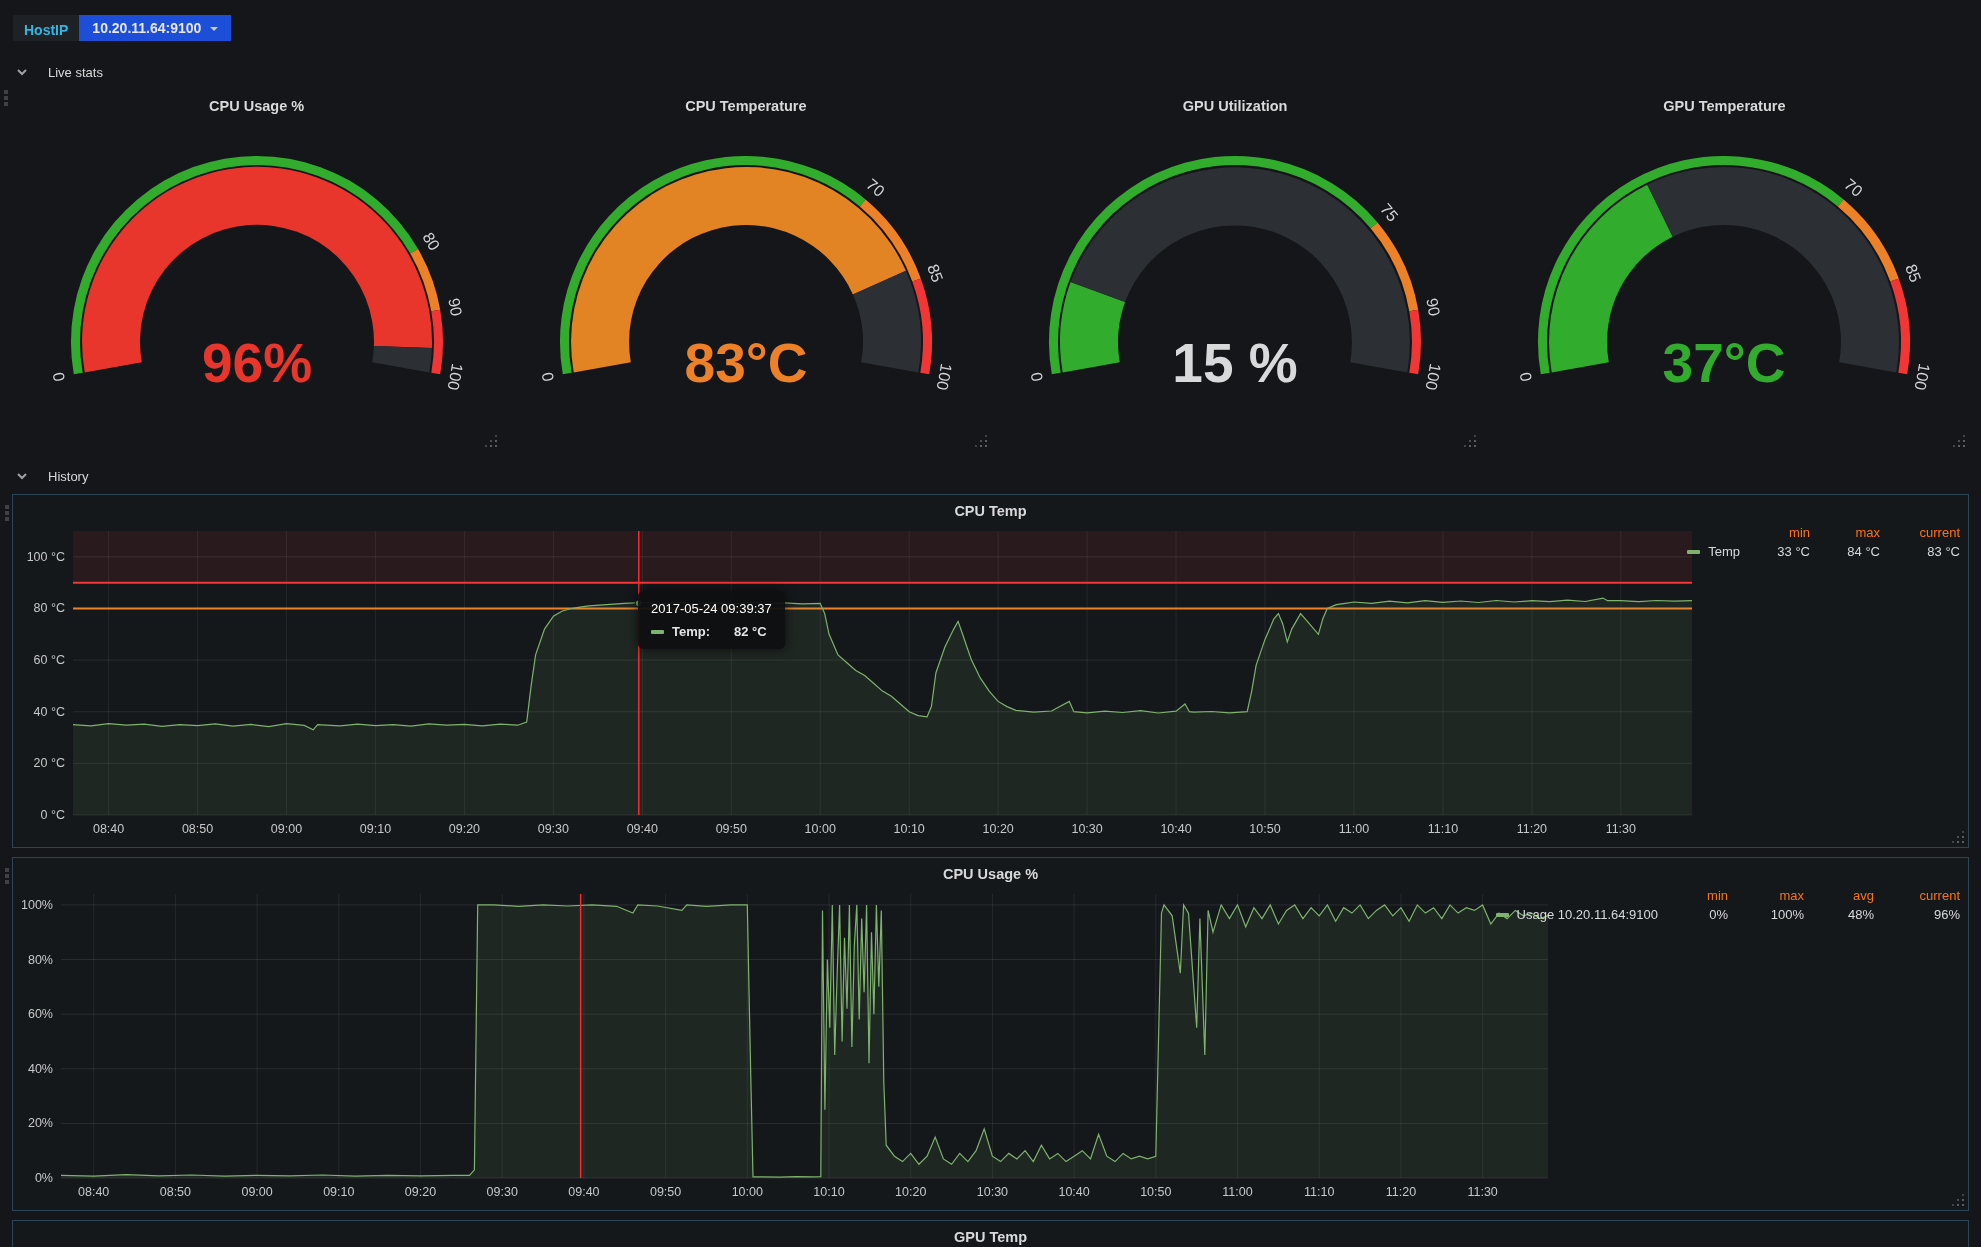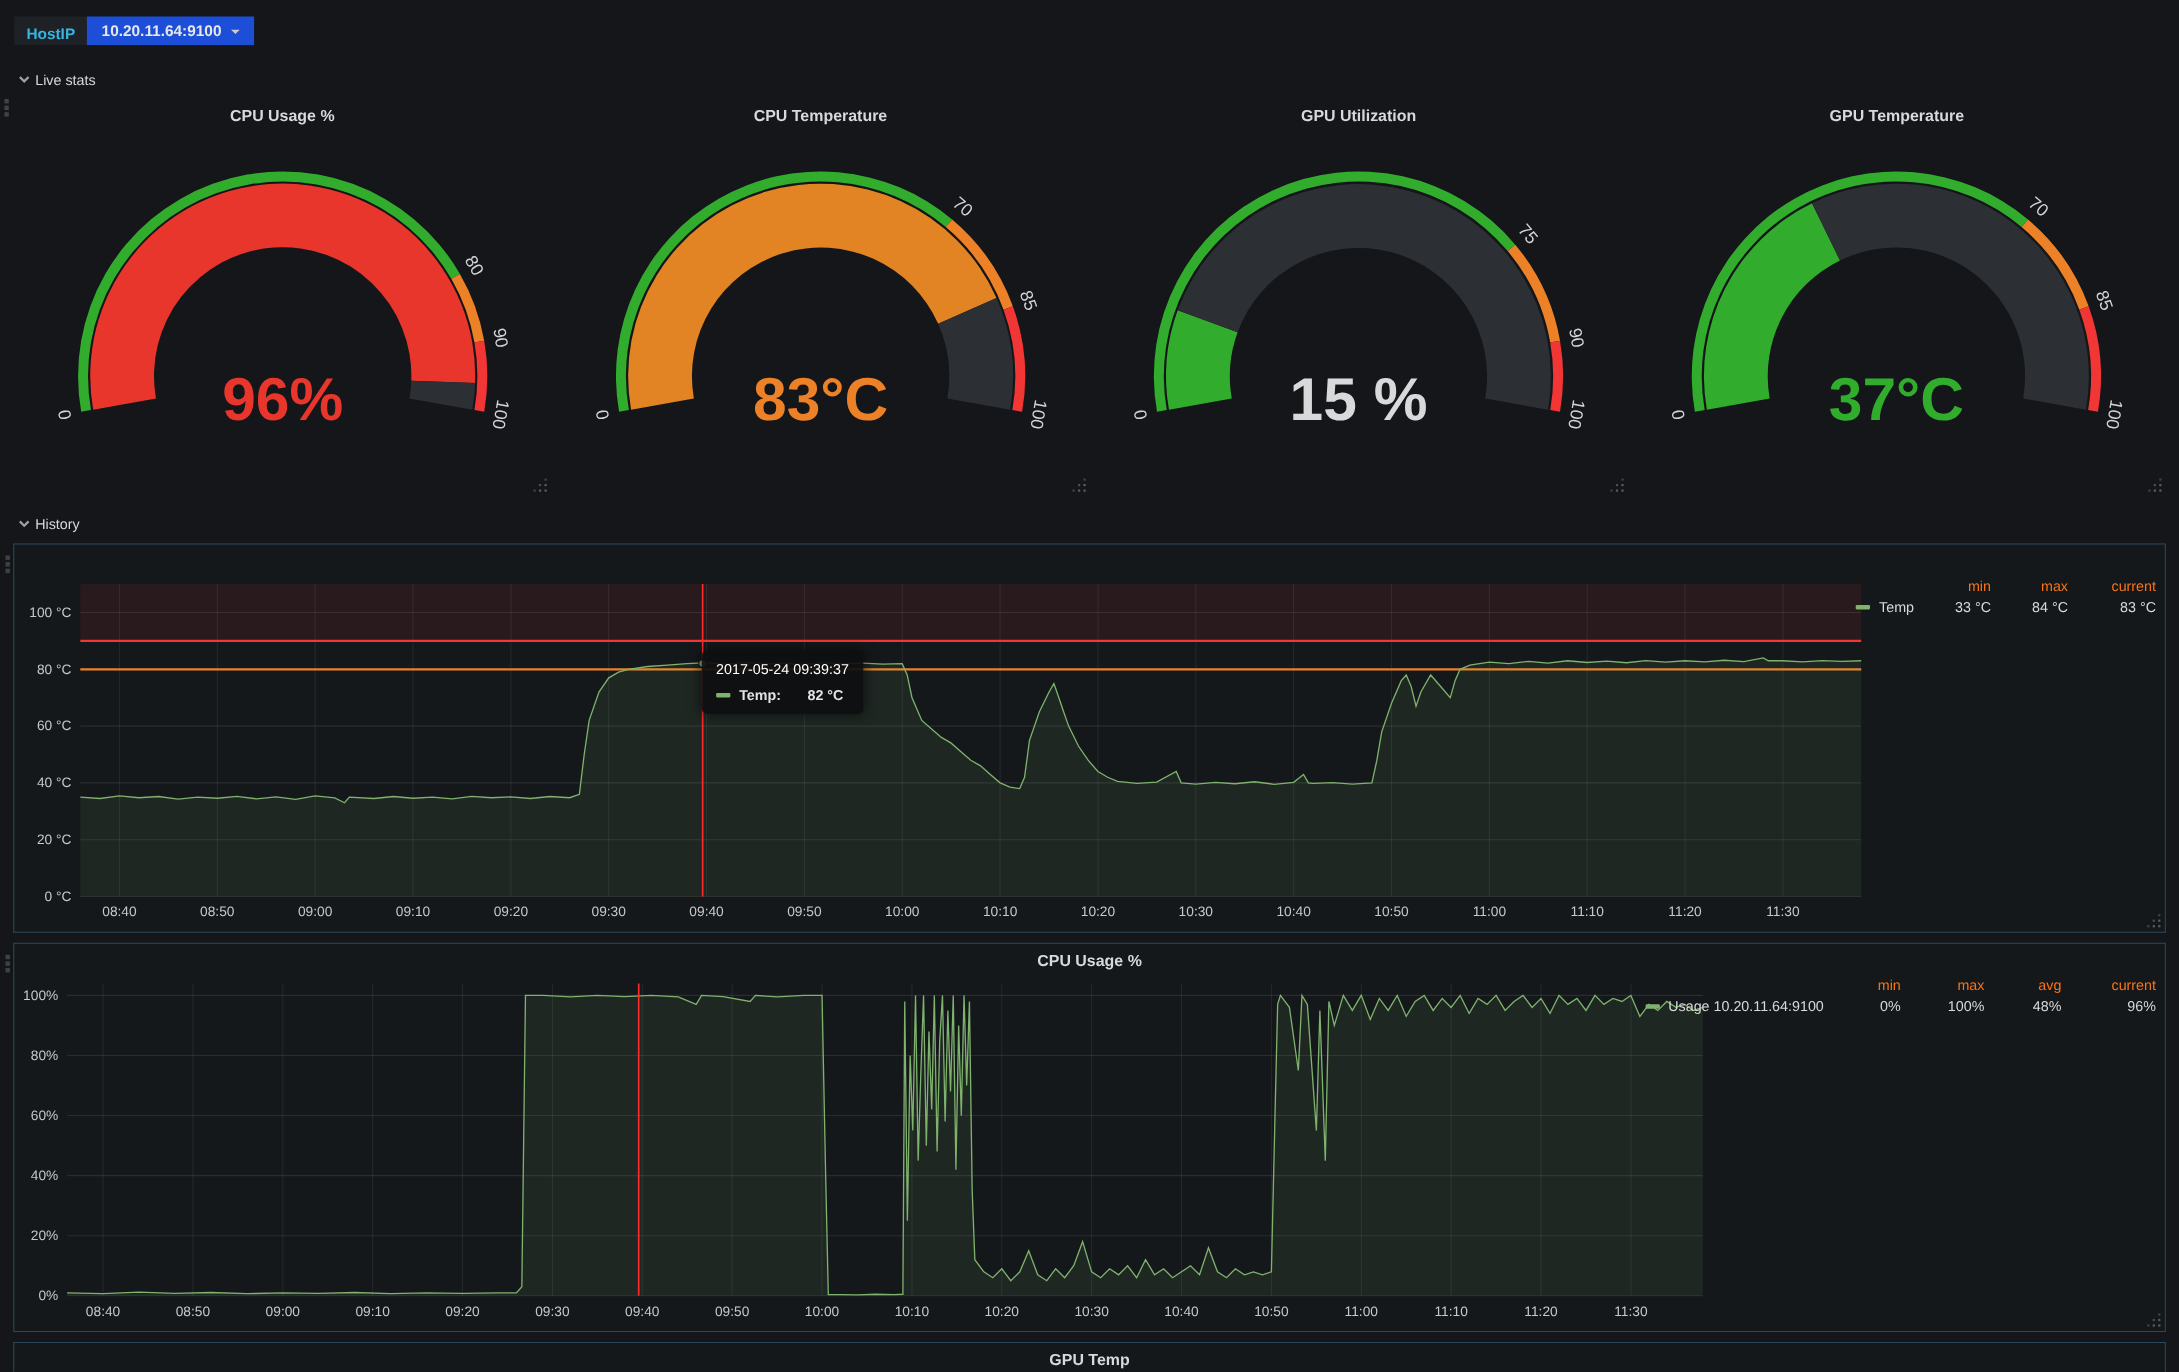--- a/index.html
+++ b/index.html
@@ -9,21 +9,21 @@
     font-family:"Liberation Sans",sans-serif;
   }
   svg{font-family:"Liberation Sans",sans-serif;}
   
   .navbar{height:37px;padding:4px 0 0 13px;display:flex;}
   .tvar{display:flex;margin-top:11px;}
   .tvar-label{background:#1e2226;color:#36b5e0;padding:7px 11px;font-size:14px;font-weight:bold;}
   .tvar-value{background:#1d4ed8;color:#e8e8e8;font-weight:bold;padding:7px 13px;font-size:14px;display:flex;align-items:center;gap:9px;cursor:pointer;}
   .caret{width:0;height:0;border-left:4px solid transparent;border-right:4px solid transparent;border-top:4px solid #c9ccd0;margin-top:2px;}
   
-  .section-header{display:flex;align-items:center;gap:4px;margin-left:16px;font-size:13px;color:#d8d9da;height:18px;cursor:pointer;}
+  .section-header{display:flex;align-items:center;gap:20px;margin-left:16px;font-size:13px;color:#d8d9da;height:18px;cursor:pointer;}
   .sh-live{margin-top:22px;margin-bottom:4px;}
   .sh-history{margin-top:16px;margin-bottom:0;}
   
   .gauge-row{display:flex;padding:0 12px;height:366px;position:relative;}
   .gauge-panel{flex:1;position:relative;text-align:center;padding-top:13px;}
   .panel-title{font-size:14.5px;font-weight:bold;color:#d8d9da;}
   .gauge-box{margin-top:0px;}
   
   .hpanel{position:relative;margin:9px 12px 0;height:352px;border:1px solid rgba(62,110,134,0.55);background:#15181b;}
   .hpanel .panel-title{position:absolute;top:8px;left:0;right:0;text-align:center;cursor:pointer;}
@@ -152,20 +152,21 @@
 </div>
 
 <div class="section-header sh-history">
   <svg width="12" height="12">
       <path d="M2 4 l4 4 4 -4" stroke="#9fa2a5" stroke-width="2" fill="none"></path>
     </svg>
   <span>History</span>
 </div>
 
 <div class="hpanel">
+  <div class="panel-title">CPU Temp</div>
   <div class="chart-area cpu-temp-area"><svg width="1675" height="318">
         <rect x="52" y="8" width="1619" height="51.63636363636362" fill="rgba(245,54,54,0.09)"></rect>
         <line x1="52" y1="292" x2="1671" y2="292" stroke="rgba(255,255,255,0.09)"></line>
         <text x="44" y="296" text-anchor="end" font-size="12.5" fill="#c7c8c9">0 °C</text>
         <line x1="52" y1="240.36363636363635" x2="1671" y2="240.36363636363635" stroke="rgba(255,255,255,0.09)"></line>
         <text x="44" y="244.36363636363635" text-anchor="end" font-size="12.5" fill="#c7c8c9">20 °C</text>
         <line x1="52" y1="188.72727272727272" x2="1671" y2="188.72727272727272" stroke="rgba(255,255,255,0.09)"></line>
         <text x="44" y="192.72727272727272" text-anchor="end" font-size="12.5" fill="#c7c8c9">40 °C</text>
         <line x1="52" y1="137.0909090909091" x2="1671" y2="137.0909090909091" stroke="rgba(255,255,255,0.09)"></line>
         <text x="44" y="141.0909090909091" text-anchor="end" font-size="12.5" fill="#c7c8c9">60 °C</text>

